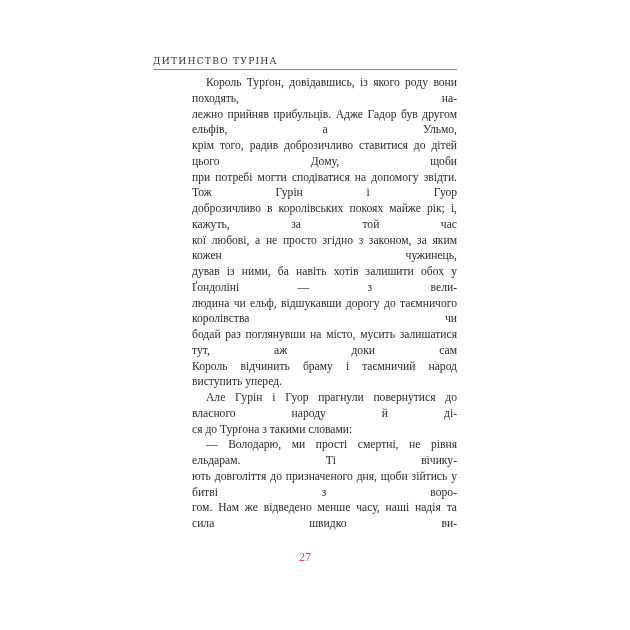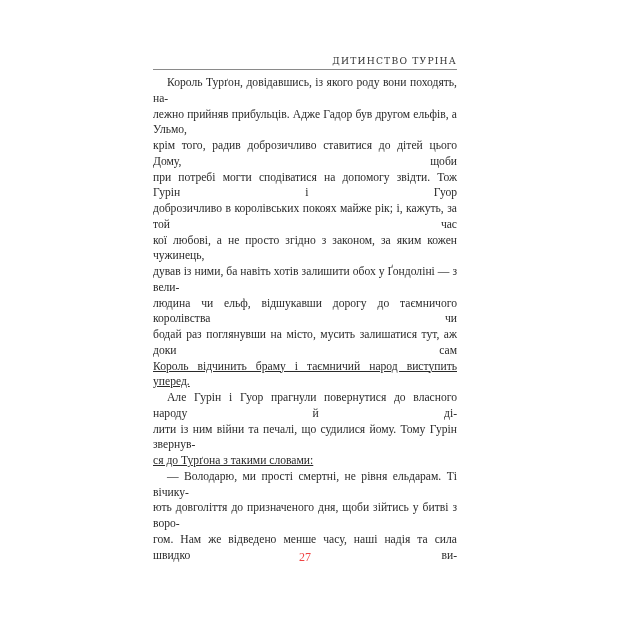--- a/index.html
+++ b/index.html
@@ -7,39 +7,39 @@
       width: 630px; height: 630px; background: #ffffff; overflow: hidden;
       position: relative;
       font-family: "DejaVu Serif", "Liberation Serif", serif;
       color: #2b2b2b;
     }
     .page {
       position: absolute; left: 153px; top: 0; width: 304px; height: 630px;
     }
     .running-head {
       position: absolute; top: 55px; left: 0; width: 304px;
-      text-align: right; font-size: 9.2px; letter-spacing: 1.2px;
+      text-align: left; font-size: 9.2px; letter-spacing: 1.2px;
       color: #333;
     }
     .rule {
       position: absolute; top: 69px; left: 0; width: 304px; height: 0;
       border-top: 1px solid #8a8a8a;
     }
     .body-text {
       position: absolute; top: 75px; left: 0; width: 304px;
       font-family: "Liberation Serif", "DejaVu Serif", serif;
       font-size: 11.6px; line-height: 15.75px; color: #2a2a2a;
     }
     .folio {
       position: absolute; top: 550px; left: 0; width: 304px; text-align: center;
       font-family: "Liberation Serif", "DejaVu Serif", serif;
       font-size: 12px; color: #ef4444;
     }
-    .ln { display: block; text-align: justify; text-align-last: justify; }
-    .ln.last { text-align-last: left; text-decoration: underline; }
+    .ln { display: block; text-align: justify; text-align-last: justify; margin-left: 39px; }
+    .ln.last { text-align-last: left; }
     .ln.first { text-indent: 14px; }
   </style>
 </head>
 <body>
 
 <div class="page">
   <div class="running-head">ДИТИНСТВО ТУРІНА</div>
   <div class="rule"></div>
 
   <div class="body-text" id="body">
@@ -50,21 +50,20 @@
         <span class="ln">при потребі могти сподіватися на допомогу звідти. Тож Гурін і Гуор</span>
         <span class="ln">доброзичливо в королівських покоях майже рік; і, кажуть, за той час</span>
         <span class="ln">кої любові, а не просто згідно з законом, за яким кожен чужинець,</span>
         <span class="ln">дував із ними, ба навіть хотів залишити обох у Ґондоліні — з вели-</span>
         <span class="ln">людина чи ельф, відшукавши дорогу до таємничого королівства чи</span>
         <span class="ln">бодай раз поглянувши на місто, мусить залишатися тут, аж доки сам</span>
         <span class="ln last">Король відчинить браму і таємничий народ виступить уперед.</span>
       </div>
       <div class="para-block">
         <span class="ln first">Але Гурін і Гуор прагнули повернутися до власного народу й ді-</span>
-        <span class="ln">лити із ним війни та печалі, що судилися йому. Тому Гурін звернув-</span>
         <span class="ln last">ся до Турґона з такими словами:</span>
       </div>
       <div class="para-block">
         <span class="ln first">— Володарю, ми прості смертні, не рівня ельдарам. Ті вічику-</span>
         <span class="ln">ють довголіття до призначеного дня, щоби зійтись у битві з воро-</span>
         <span class="ln">гом. Нам же відведено менше часу, наші надія та сила швидко ви-</span>
       </div>
     </div>
 
   <div class="folio">27</div>

